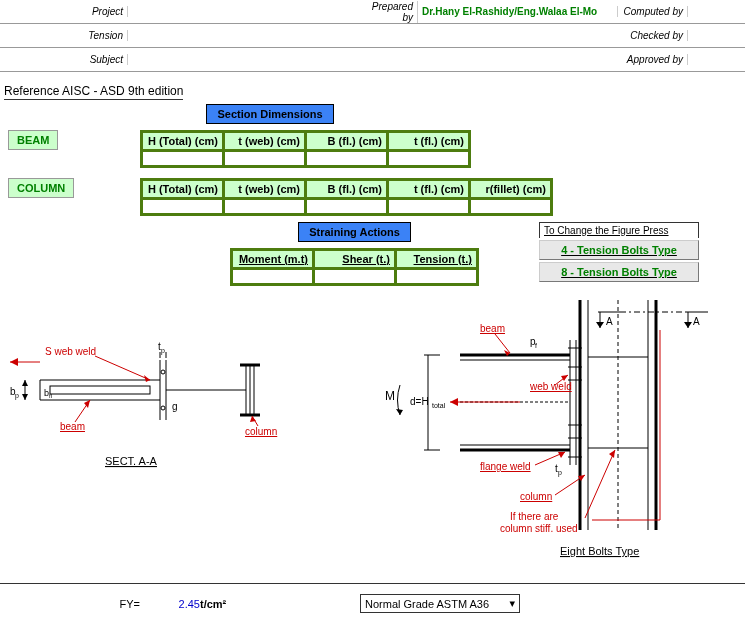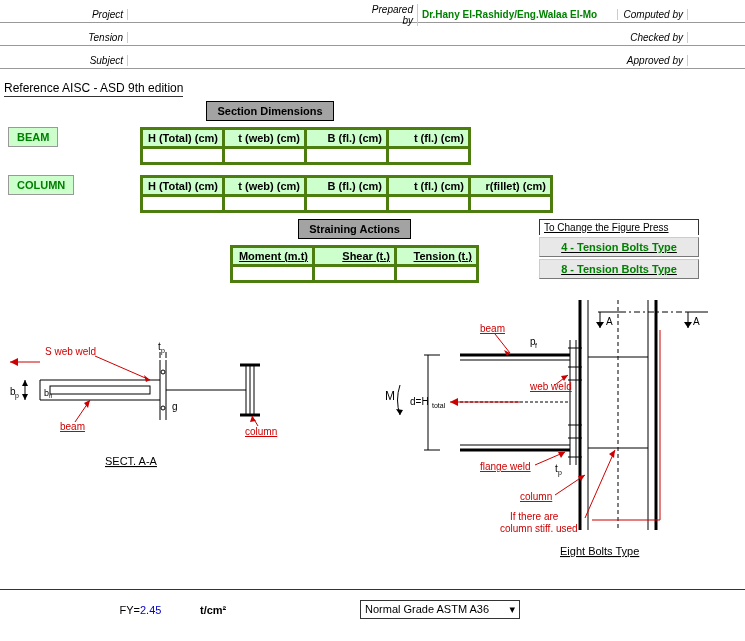--- a/index.html
+++ b/index.html
@@ -5,36 +5,36 @@
   * { box-sizing: border-box; margin: 0; padding: 0; }
   body {
     font-family: Arial, sans-serif;
     font-size: 11px;
     background: #fff;
     width: 745px;
     height: 641px;
     overflow: hidden;
     position: relative;
   }
-  .header-row { display: flex; border-bottom: 1px solid #999; height: 16px; align-items: center; margin-top: 7px; }
+  .header-row { display: flex; border-bottom: 1px solid #999; height: 24px; align-items: center; }
   .header-cell { border-right: 1px solid #ccc; padding: 0 4px; font-size: 10px; }
   .hc-label { text-align: right; font-style: italic; }
   .hc-prepby { color: #008000; font-weight: bold; font-size: 10px; }
   .ref-line { border-bottom: 1px solid #333; display: inline-block; margin: 8px 12px 0 4px; padding-bottom: 1px; font-size: 12px; }
-  .yellow-header { background: #a3a3a3; border: 1px solid #000; font-weight: bold; font-size: 11px; text-align: center; padding: 3px 10px; display: inline-block; }
+  .yellow-header { background: #3b82f6; border: 1px solid #000; font-weight: bold; font-size: 11px; text-align: center; padding: 3px 10px; display: inline-block; }
   .label-box { background: #ccffcc; border: 1px solid #999; color: #008000; font-weight: bold; font-size: 11px; padding: 3px 8px; display: inline-block; }
   table.input-table { border-collapse: collapse; }
   table.input-table td, table.input-table th { border: 3px solid #4d7c0f; font-size: 11px; text-align: right; padding: 2px 4px; }
   table.input-table th { background: #ccffcc; font-weight: bold; }
   table.input-table td.blank { height: 16px; background: #fff; }
   .btn-box { border: 1px outset #ccc; background: #e8e8e8; padding: 3px 8px; color: #008000; font-weight: bold; font-size: 11px; display: block; margin: 2px 0; cursor: pointer; text-align: center; }
   .change-fig { font-size: 10px; border-top: 1px solid #333; border-left: 1px solid #333; border-right: 1px solid #333; padding: 2px 4px; }
   .diagram-area { position: absolute; top: 300px; left: 0; width: 745px; height: 280px; }
-  .footer-row { position: absolute; bottom: 12px; left: 0; right: 0; height: 40px; display: flex; align-items: center; border-top: 1px solid #333; font-size: 11px; }
-  .dropdown { border: 1px solid #333; padding: 2px 4px; background: #fff; min-width: 160px; display: flex; justify-content: space-between; align-items: flex-start; }
+  .footer-row { position: absolute; bottom: 18px; left: 0; right: 0; height: 40px; display: flex; align-items: center; border-top: 1px solid #333; font-size: 11px; }
+  .dropdown { border: 1px solid #333; padding: 2px 4px; background: #fff; min-width: 160px; display: flex; justify-content: space-between; align-items: center; }
   .fy-val { color: #0000cc; }
   .red-line { stroke: #cc0000; stroke-width: 1; fill: none; }
   .black-line { stroke: #000; stroke-width: 1; fill: none; }
   .thick-black { stroke: #000; stroke-width: 3; fill: none; }
   .red-text { fill: #cc0000; font-size: 10px; }
   .black-text { fill: #000; font-size: 10px; }
 </style>
 </head>
 <body>
 
@@ -275,20 +275,20 @@
 
     <line x1="620" y1="12" x2="686" y2="12" class="black-line" stroke-dasharray="6,3,2,3"></line>
 
     <text x="560" y="255" class="black-text" style="text-decoration:underline; font-size:11px;">Eight Bolts Type</text>
   </svg>
 </div>
 
 <div class="footer-row">
   <div style="width:100px;"></div>
   <div style="width:40px; text-align:right;">FY=</div>
-  <div style="width:60px; text-align:left;" class="fy-val">2.45</div>
+  <div style="width:60px; text-align:right;" class="fy-val">2.45</div>
   <div style="width:60px;font-weight:bold;">t/cm²</div>
   <div style="width:100px;"></div>
   <div class="dropdown">
     <span>Normal Grade ASTM A36</span>
     <span>▾</span>
   </div>
 </div>
 
 </body></html>

